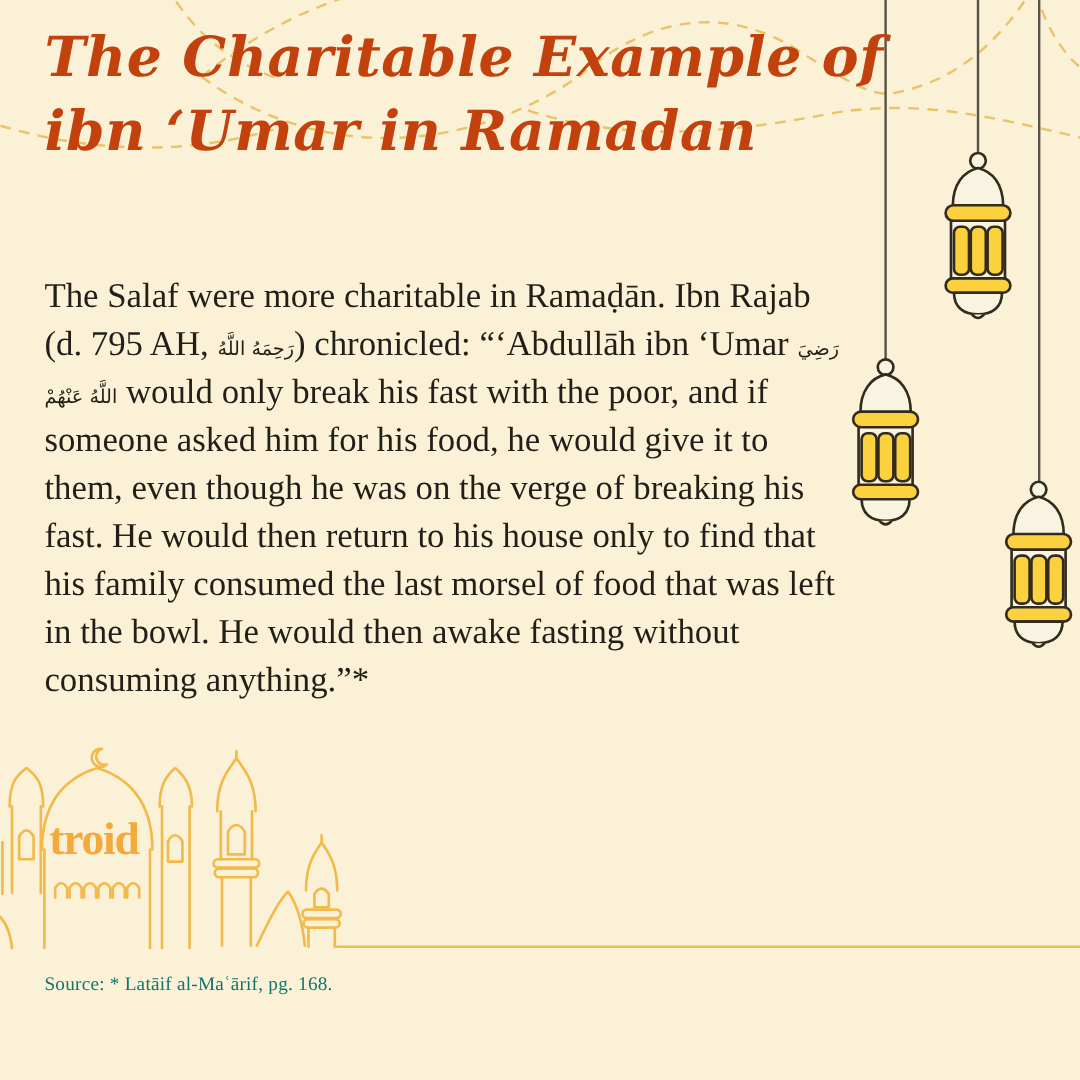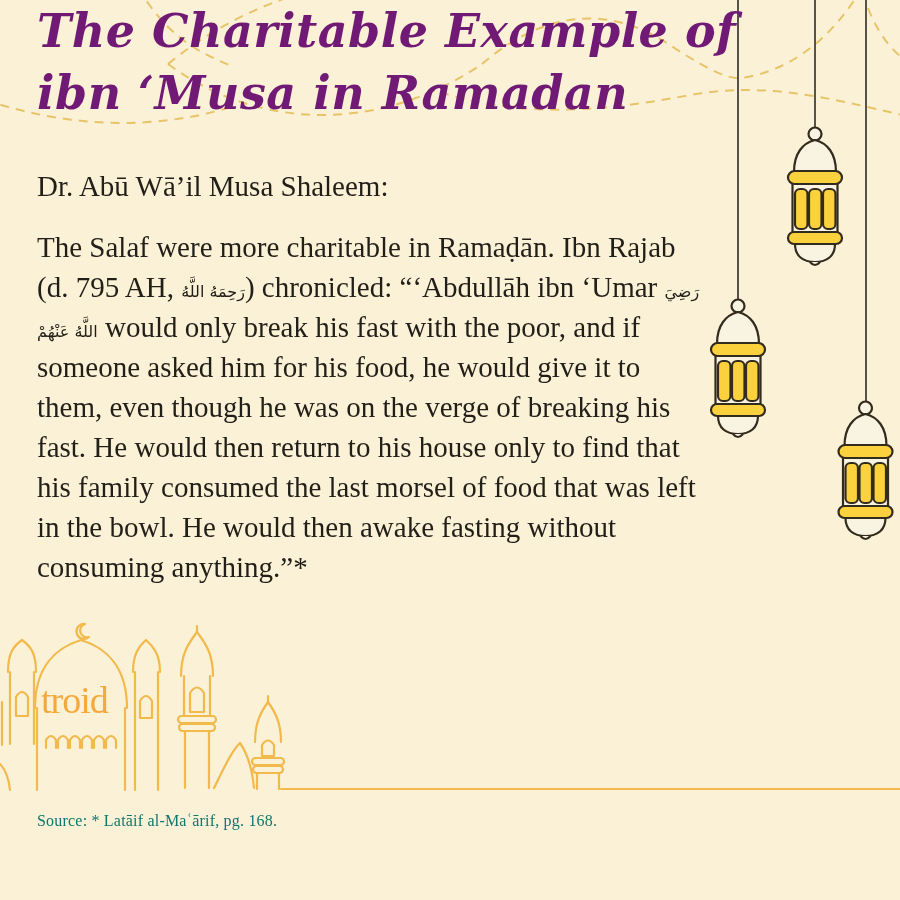--- a/index.html
+++ b/index.html
@@ -7,25 +7,25 @@
     position:relative;
     width:900px;height:900px;
     background:#FBF1D7;
     overflow:hidden;
     font-family:"Liberation Serif", serif;
   }
   svg.decor{position:absolute;left:0;top:0;width:900px;height:900px;}
   .garland{stroke:#E3BC55;stroke-width:2;fill:none;stroke-dasharray:9 7;opacity:.85;}
   .mosque{stroke:#F2B94B;stroke-width:2.2;fill:none;stroke-linecap:round;stroke-linejoin:round;}
   .page-title{
-    position:absolute;left:37px;top:0;width:700px;
+    position:absolute;left:37px;top:16px;width:700px;
     font-family:"DejaVu Serif", serif;
     font-style:italic;font-weight:700;
     font-size:46px;line-height:62px;
-    color:#701a75;letter-spacing:.5px;
+    color:#c2410c;letter-spacing:.5px;
     margin:0;
   }
   .attribution{
     position:absolute;left:37px;top:170px;width:660px;
     font-size:29px;color:#221F18;margin:0;
   }
   .body-text{
     position:absolute;left:37px;top:227px;width:672px;
     font-size:29px;line-height:40px;color:#221F18;margin:0;
   }
@@ -34,21 +34,21 @@
     font-size:16px;line-height:1;
     color:#221F18;
   }
   .source-line{
     position:absolute;left:37px;top:812px;
     font-size:16px;color:#0f766e;margin:0;letter-spacing:.2px;
   }
   .logo-troid{
     position:absolute;left:41px;top:681px;
     font-family:"Liberation Serif", serif;
-    font-weight:400;font-size:38px;line-height:38px;
+    font-weight:700;font-size:38px;line-height:38px;
     color:#F4A93C;letter-spacing:-1px;
   }
   .string{
     position:absolute;width:2px;background:#57534A;
   }
   .lantern{position:absolute;}
   .lantern .outline{stroke:#332B1D;stroke-width:2.2;stroke-linejoin:round;}
   .lantern .cream{fill:#F9F3E2;}
   .lantern .yellow{fill:#FBD23E;}
 </style>
@@ -153,24 +153,23 @@
     <rect class="outline yellow" x="24" y="63" width="12.5" height="40" rx="5"></rect>
     <rect class="outline yellow" x="38" y="63" width="12.5" height="40" rx="5"></rect>
     <rect class="outline yellow" x="3" y="45" width="54" height="13" rx="6.5"></rect>
     <rect class="outline yellow" x="3" y="106" width="54" height="12" rx="6"></rect>
     <path class="outline cream" d="M 10,118 C 10,130 18,136 30,136 C 42,136 50,130 50,118 Z"></path>
     <path class="outline cream" d="M 25,136 Q 30,142 35,136"></path>
   </svg>
 
   <h1 class="page-title">
     <span style="display:block;">The Charitable Example of</span>
-    <span style="display:block;">ibn ‘Musa in Ramadan</span>
+    <span style="display:block;">ibn ‘Umar in Ramadan</span>
   </h1>
 
-  <p class="attribution">Dr. Abū Wā’il Musa Shaleem:</p>
 
   <p class="body-text"><span>The Salaf were more charitable in Ramaḍān. Ibn Rajab (d. 795 AH, </span><span class="ar">رَحِمَهُ اللَّهُ</span><span>) chronicled: “‘Abdullāh ibn ‘Umar </span><span class="ar">رَضِيَ اللَّهُ عَنْهُمْ</span><span> would only break his fast with the poor, and if someone asked him for his food, he would give it to them, even though he was on the verge of breaking his fast. He would then return to his house only to find that his family consumed the last morsel of food that was left in the bowl. He would then awake fasting without consuming anything.”*</span></p>
 
   <div class="logo-troid">troid</div>
 
   <p class="source-line">Source: * Latāif al-Maʿārif, pg. 168.</p>
 
 </div>
 
 </body></html>

